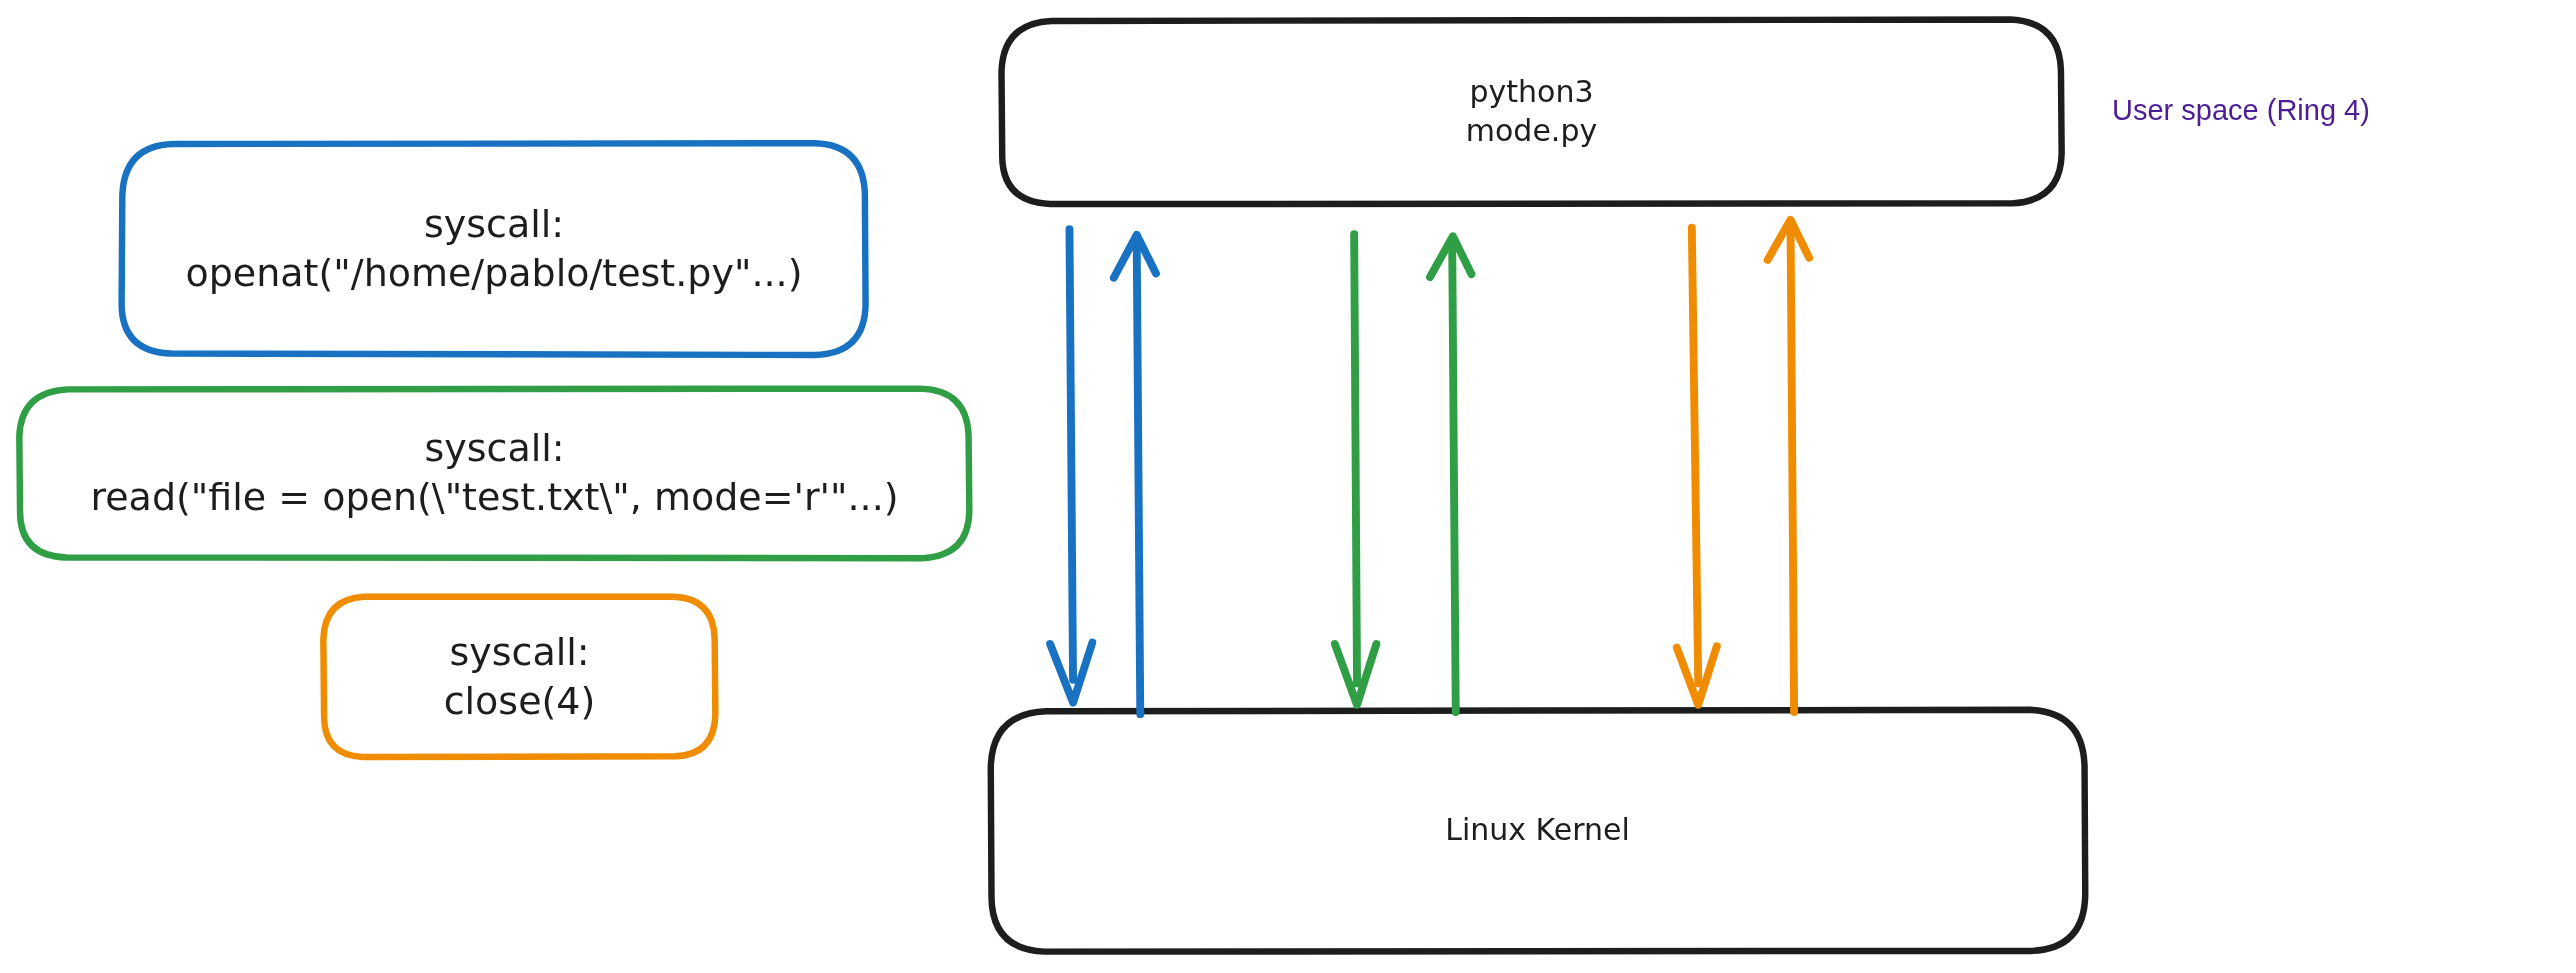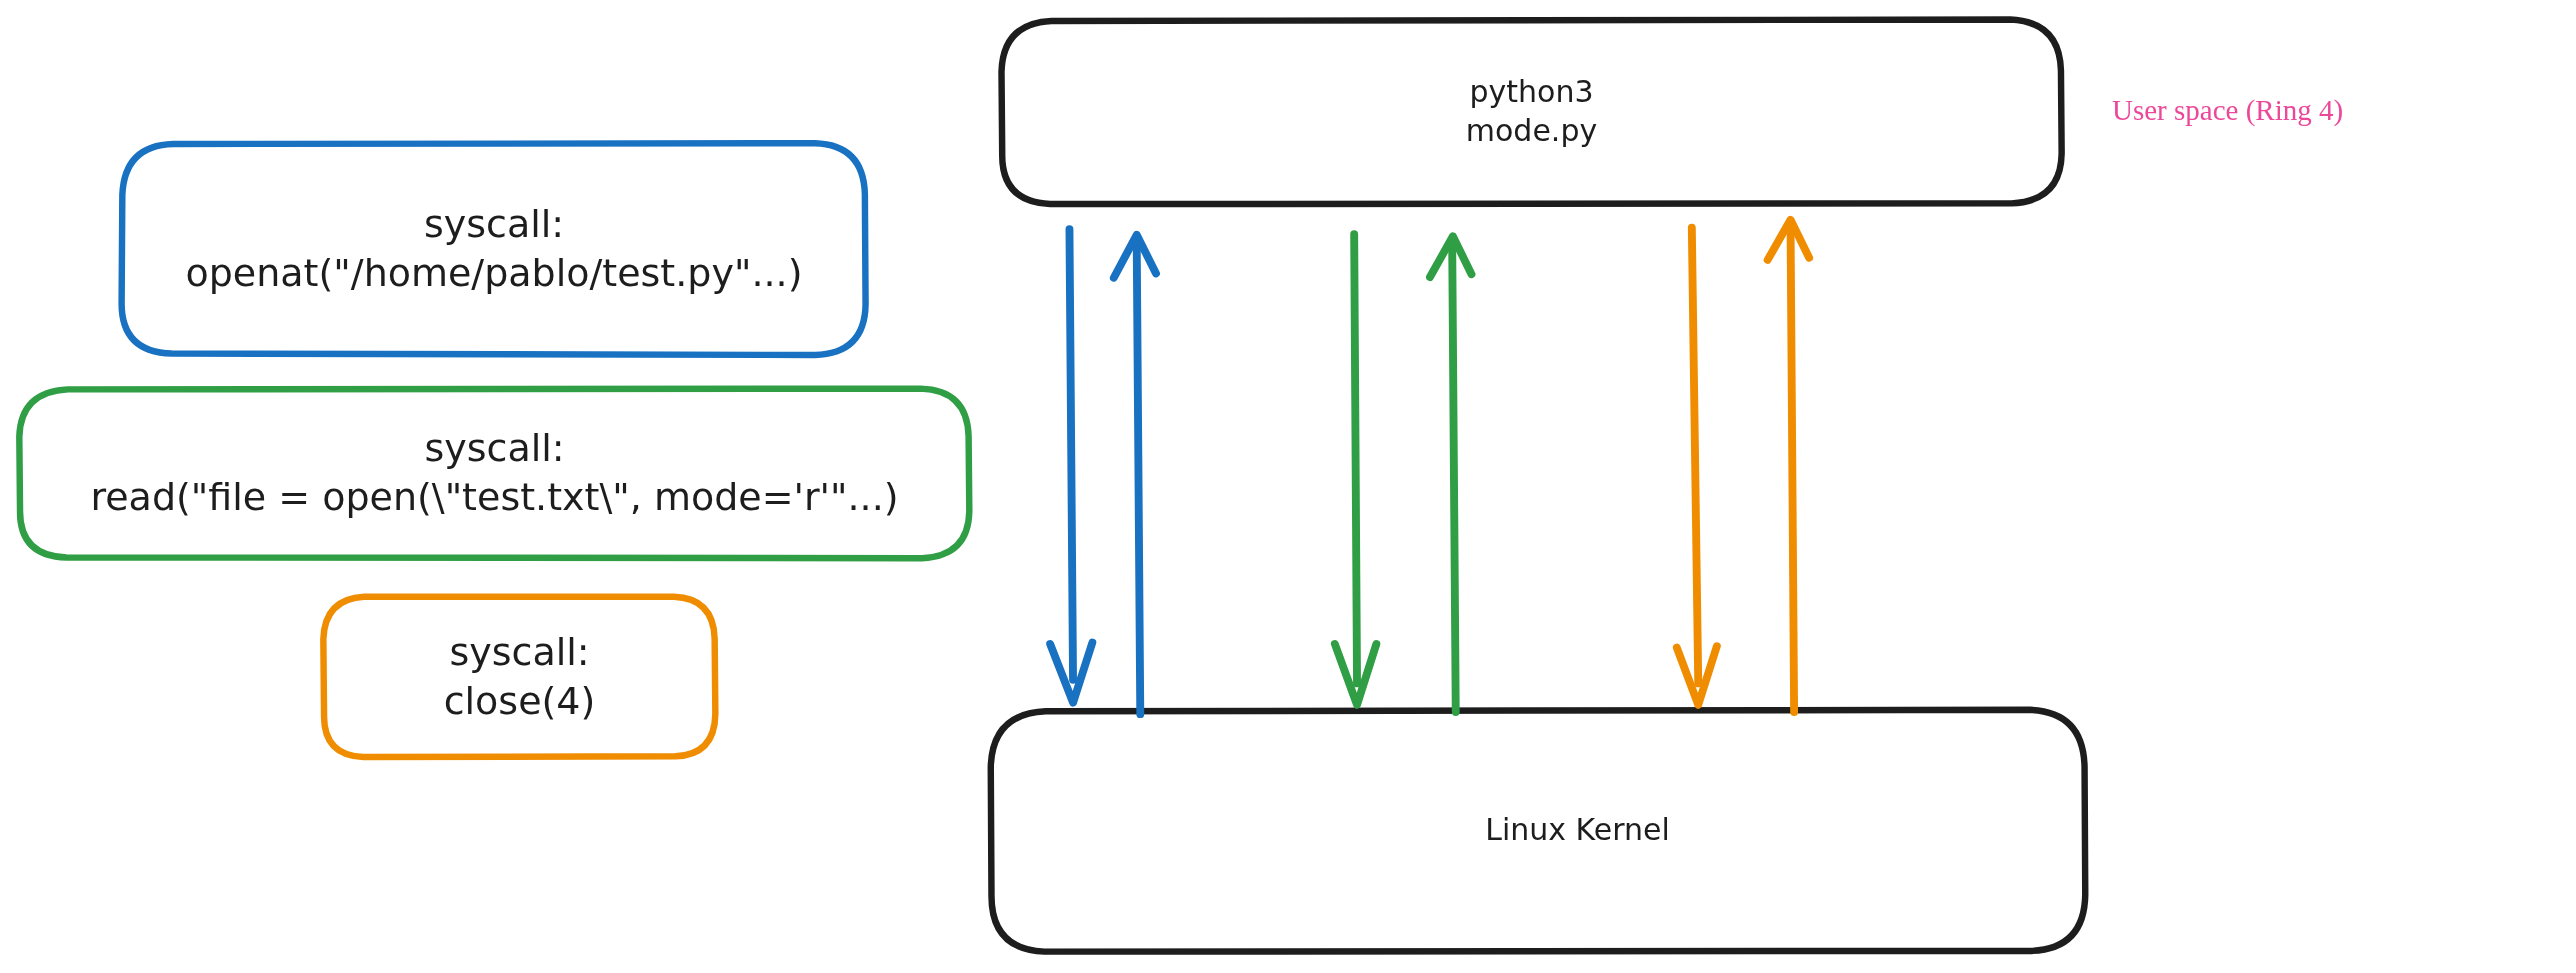--- a/index.html
+++ b/index.html
@@ -36,22 +36,22 @@
     text-align: center;
     color: #1d1d1d;
     font-family: "DejaVu Sans", sans-serif;
     font-weight: 400;
     line-height: 1.28;
     white-space: pre;
     pointer-events: none;
   }
   .freetext {
     position: absolute;
-    color: #ec4899;
-    font-family: Liberation Serif, serif;
+    color: #4c1d95;
+    font-family: Liberation Sans, sans-serif;
     white-space: pre;
     line-height: 1.2;
   }
   .t-40 { font-size: 29px; }
   .t-41 { font-size: 38px; text-align: center; }
   .t-42 { font-size: 30px; }
 </style>
 </head>
 <body>
 
@@ -124,21 +124,21 @@
   <div class="boxlabel t-41" style="left:328px; top:599px; width:383px; height:155px;">
     <span>syscall:</span>
     <span>close(4)</span>
   </div>
 
   <div class="boxlabel t-42" style="left:1005px; top:23px; width:1053px; height:177px;">
     <span>python3</span>
     <span>mode.py</span>
   </div>
 
-  <div class="boxlabel t-42" style="left:994px; top:713px; width:1087px; height:235px;margin-left:40px;">
+  <div class="boxlabel t-42" style="left:994px; top:713px; width:1087px; height:235px;">
     <span>Linux Kernel</span>
   </div>
 
   <div class="freetext t-40" style="left:2112px; top:93px;">User space (Ring 4)</div>
 
 
 </div>
 
 
 </body></html>

